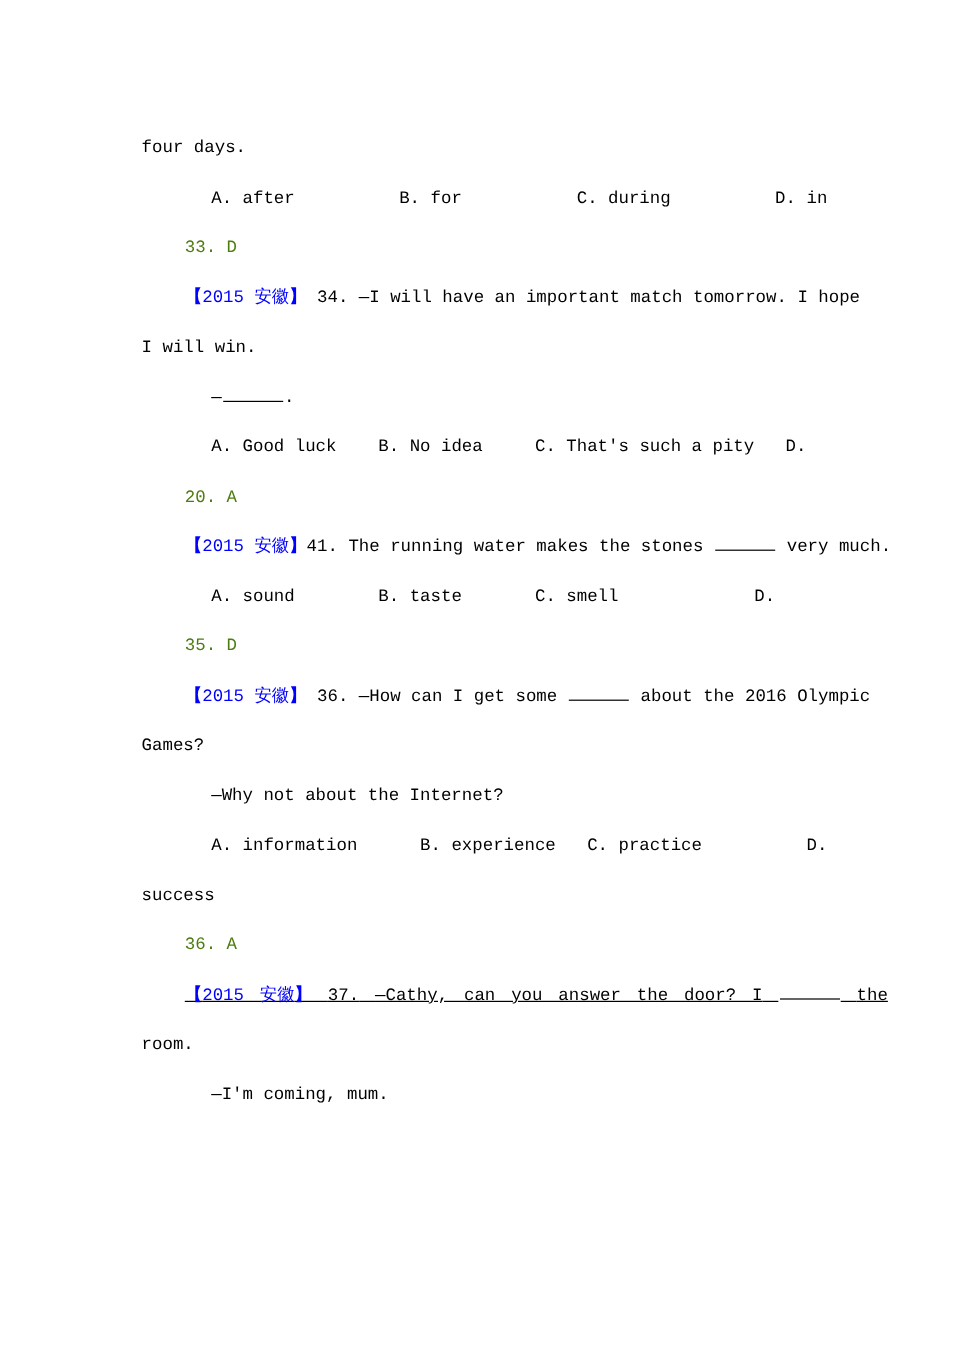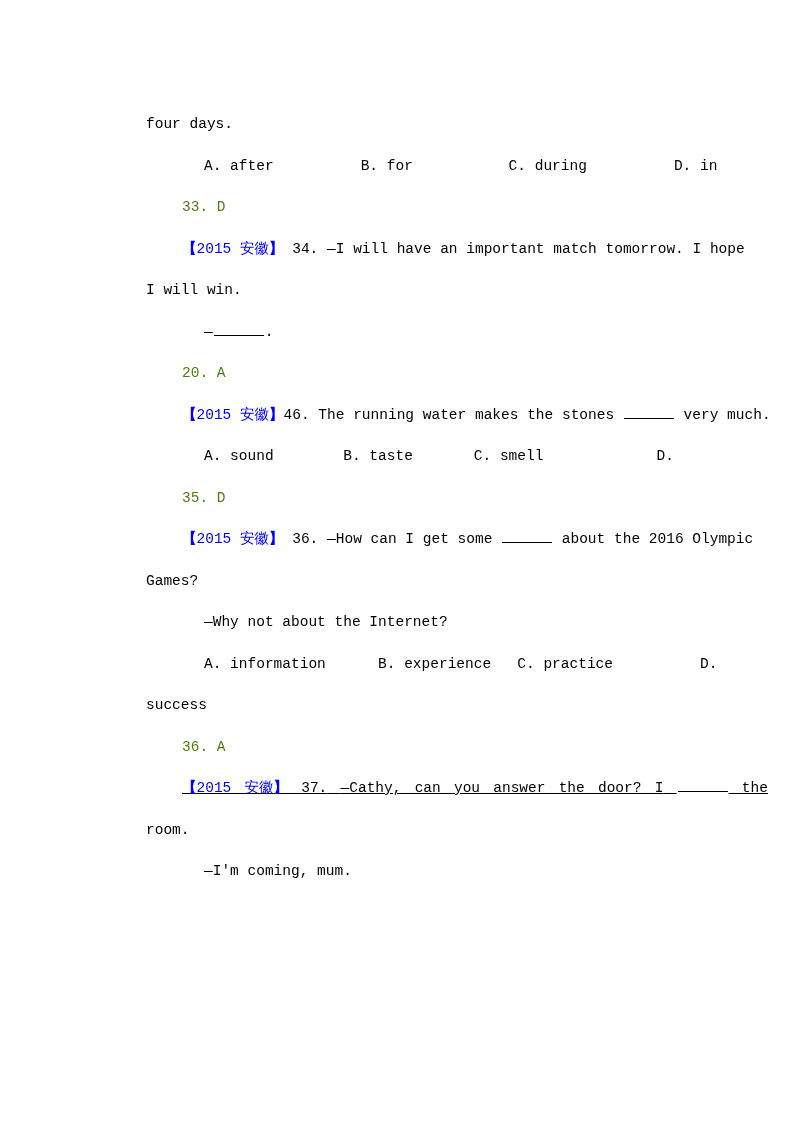--- a/index.html
+++ b/index.html
@@ -27,21 +27,20 @@
     left: 118px;
     top: 104px;
     width: 558px;
   }
   .line {
     font-size: 14.5px;
     line-height: 41.5px;
     color: #000000;
     white-space: pre;
     letter-spacing: 0px;
-    margin-left: 28px;
   }
   .ind-1 { padding-left: 36px; }
   .ind-2 { padding-left: 58px; }
   .ind-0 { padding-left: 0px; }
   .ans {
     color: #4d7c0f;
   }
   .tag {
     color: #0000ff;
   }
@@ -76,25 +75,26 @@
     <div class="line ind-2 opt-row"><span>A.</span> <span>after</span>          <span>B.</span> <span>for</span>           <span>C.</span> <span>during</span>          <span>D.</span> <span>in</span></div>
 
     <div class="line ind-1 ans"><span>33. D</span></div>
 
     <div class="line ind-1"><span class="tag"><span class="brk">【</span><span>2015 安徽</span><span class="brk">】</span></span> <span>34.</span> <span>—I will have an important match tomorrow. I hope</span></div>
 
     <div class="line ind-0"><span>I will win.</span></div>
 
     <div class="line ind-2"><span>—</span><span class="blank w6"></span><span>.</span></div>
 
+    <div class="line ind-2 opt-row"><span>A.</span> <span>Good luck</span>    <span>B.</span> <span>No idea</span>     <span>C.</span> <span>That's such a pity</span>   <span>D.</span></div>
 
 
     <div class="line ind-1 ans"><span>20. A</span></div>
 
-    <div class="line ind-1"><span class="tag"><span class="brk">【</span><span>2015 安徽</span><span class="brk">】</span></span><span>46.</span> <span>The running water makes the stones</span> <span class="blank w6"></span> <span>very much.</span></div>
+    <div class="line ind-1"><span class="tag"><span class="brk">【</span><span>2015 安徽</span><span class="brk">】</span></span><span>41.</span> <span>The running water makes the stones</span> <span class="blank w6"></span> <span>very much.</span></div>
 
     <div class="line ind-2 opt-row"><span>A.</span> <span>sound</span>        <span>B.</span> <span>taste</span>       <span>C.</span> <span>smell</span>             <span>D.</span></div>
 
 
     <div class="line ind-1 ans"><span>35. D</span></div>
 
     <div class="line ind-1"><span class="tag"><span class="brk">【</span><span>2015 安徽</span><span class="brk">】</span></span> <span>36.</span> <span>—How can I get some</span> <span class="blank w6"></span> <span>about the 2016 Olympic</span></div>
 
     <div class="line ind-0"><span>Games?</span></div>
 

